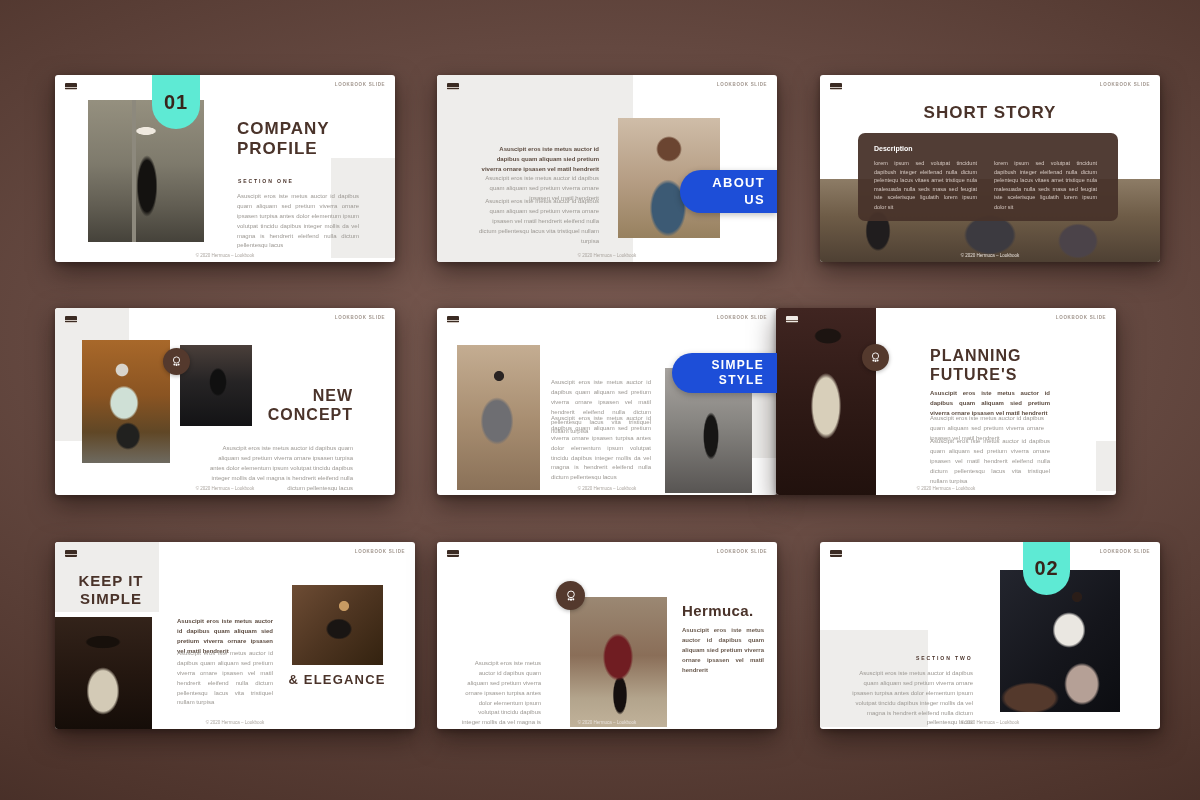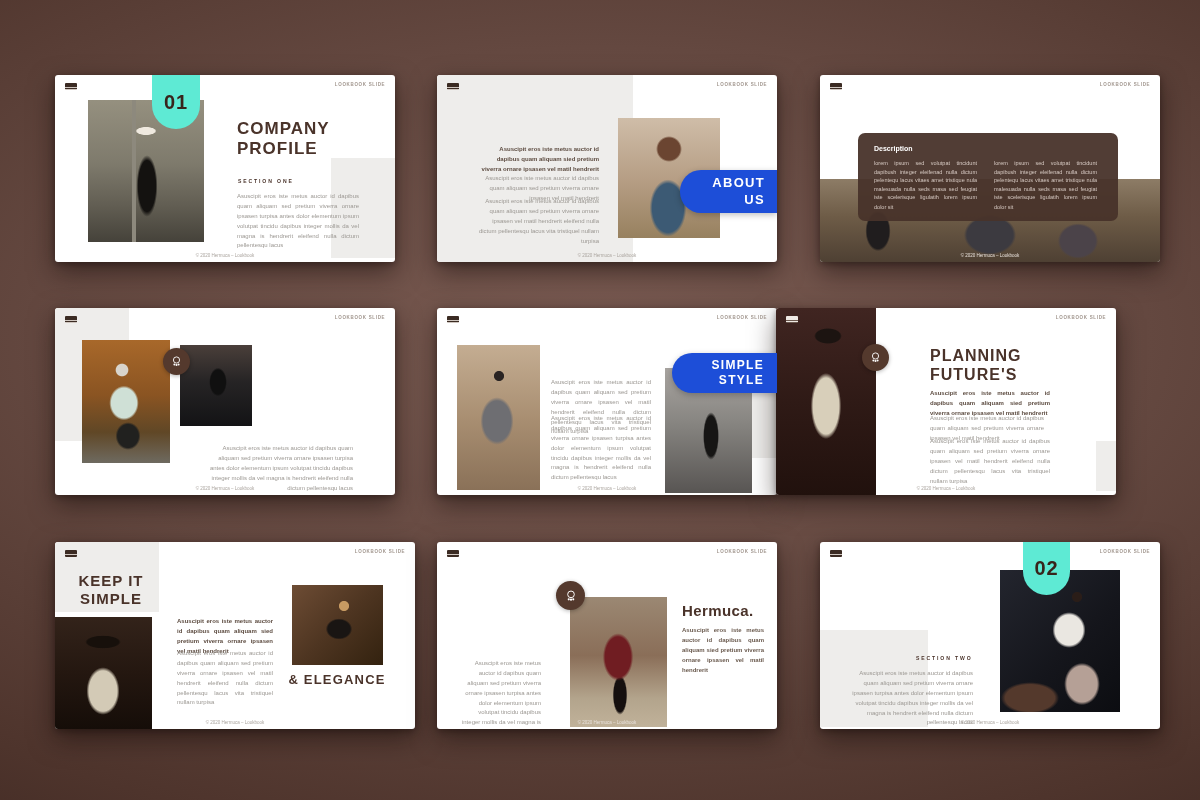--- a/index.html
+++ b/index.html
@@ -187,20 +187,21 @@
   <div class="body dark r i1">Asuscipit eros iste metus auctor id dapibus quam aliquam sied pretium viverra ornare ipsasen vel matil hendrerit</div>
   <div class="body r i2">Asuscipit eros iste metus auctor id dapibus quam aliquam sed pretium viverra ornare ipsasen vel matil hendrerit</div>
   <div class="body r i3">Asuscipit eros iste metus auctor id dapibus quam aliquam sed pretium viverra ornare ipsasen vel matil hendrerit eleifend nulla dictum pellentesqu lacus vita tristiquel nullam turpisa</div>
   <div class="ftr">© 2020 Hermuca – Lookbook</div>
 </div>
 
 <div class="slide" id="s3">
   <div class="photo p3"></div>
   <div class="hdr-logo"></div>
   <div class="hdr-label">LOOKBOOK SLIDE</div>
+  <div class="title">SHORT STORY</div>
   <div class="card">
     <div class="card-h">Description</div>
     <div class="col c1">lorem ipsum sed volutpat tincidunt dapibush integer eleifenad nulla dictum pelentequ lacus vitaes amet tristique nula malesuada nulla seds masa sed feugiat iste scelerisque ligulatih lorem ipsum dolor sit</div>
     <div class="col c2">lorem ipsum sed volutpat tincidunt dapibush integer eleifenad nulla dictum pelentequ lacus vitaes amet tristique nula malesuada nulla seds masa sed feugiat iste scelerisque ligulatih lorem ipsum dolor sit</div>
   </div>
   <div class="ftr light">© 2020 Hermuca – Lookbook</div>
 </div>
 
 <div class="slide" id="s4">
   <div class="gray"></div>
@@ -209,20 +210,22 @@
   <div class="badge-circle">
     <svg width="13" height="13" viewBox="0 0 13 13">
         <circle cx="6.5" cy="5" r="3.1" fill="none" stroke="#fff" stroke-width="0.9"></circle>
         <circle cx="4.4" cy="9.6" r="1" fill="#fff"></circle>
         <circle cx="6.5" cy="9.9" r="1" fill="#fff"></circle>
         <circle cx="8.6" cy="9.6" r="1" fill="#fff"></circle>
       </svg>
   </div>
   <div class="hdr-logo"></div>
   <div class="hdr-label">LOOKBOOK SLIDE</div>
+  <div class="title">NEW
+CONCEPT</div>
   <div class="body">Asuscipit eros iste metus auctor id dapibus quam aliquam sed pretium viverra ornare ipsasen turpisa antes dolor elementum ipsum volutpat tincidu dapibus integer mollis da vel magna is hendrerit eleifend nulla dictum pellentesqu lacus</div>
   <div class="ftr">© 2020 Hermuca – Lookbook</div>
 </div>
 
 <div class="slide" id="s5">
   <div class="gray"></div>
   <div class="photo p5a"></div>
   <div class="photo p5b"></div>
   <div class="ribbon"><span>SIMPLE
 STYLE</span></div>

